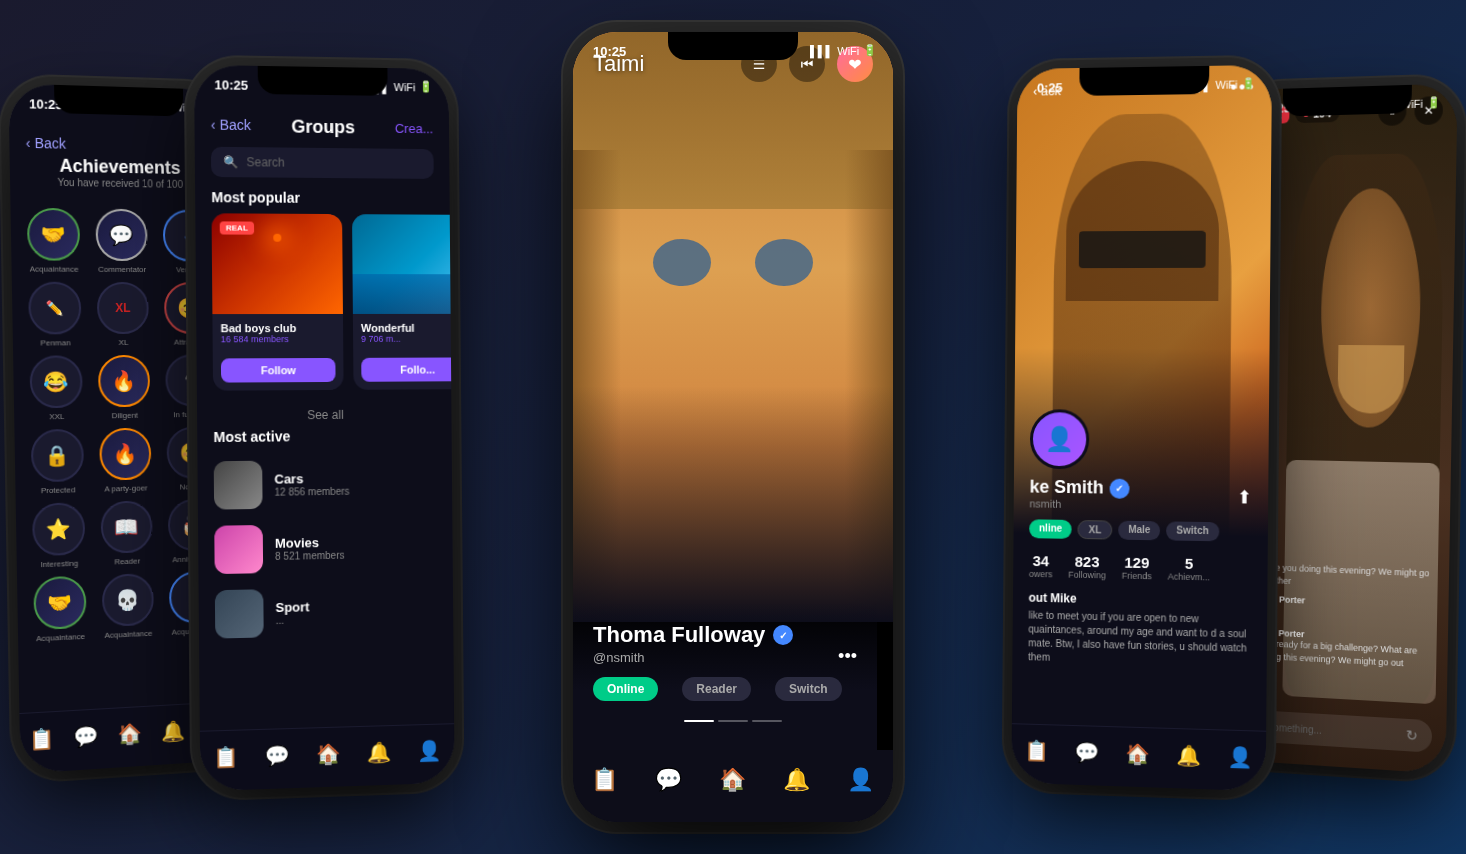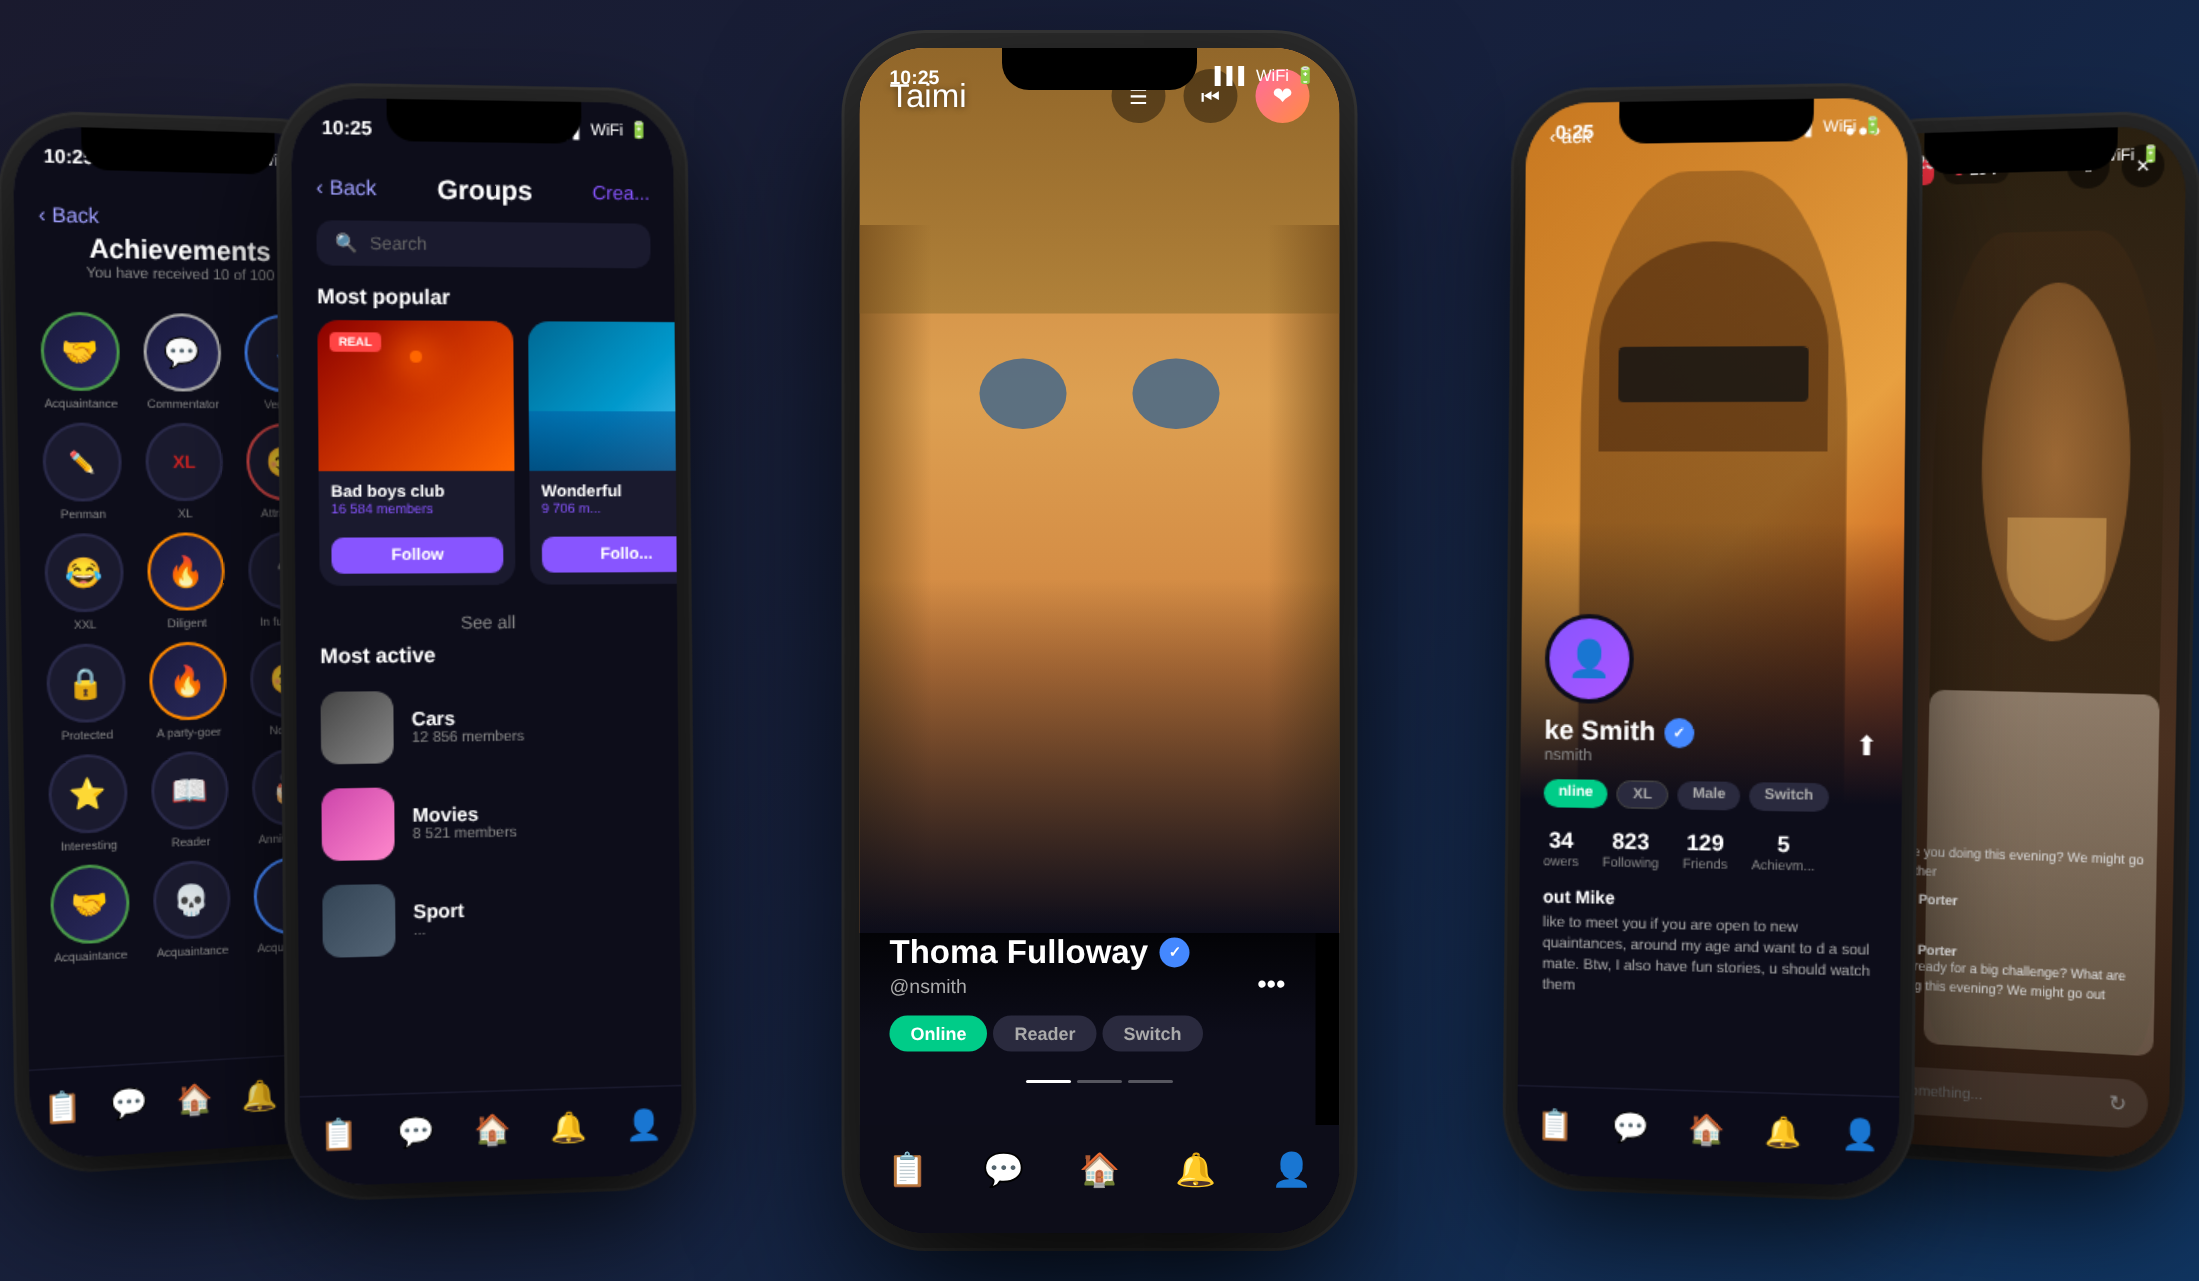--- a/index.html
+++ b/index.html
@@ -493,21 +493,21 @@
     .taimi-more-btn {
       position: absolute;
       right: 20px;
       bottom: 155px;
       color: white;
       font-size: 18px;
     }
 
     .taimi-tags {
       display: flex;
-      gap: 4px;
+      gap: 24px;
       margin-top: 12px;
     }
 
     .tag-pill {
       padding: 5px 14px;
       border-radius: 20px;
       font-size: 12px;
       font-weight: 600;
     }
 

